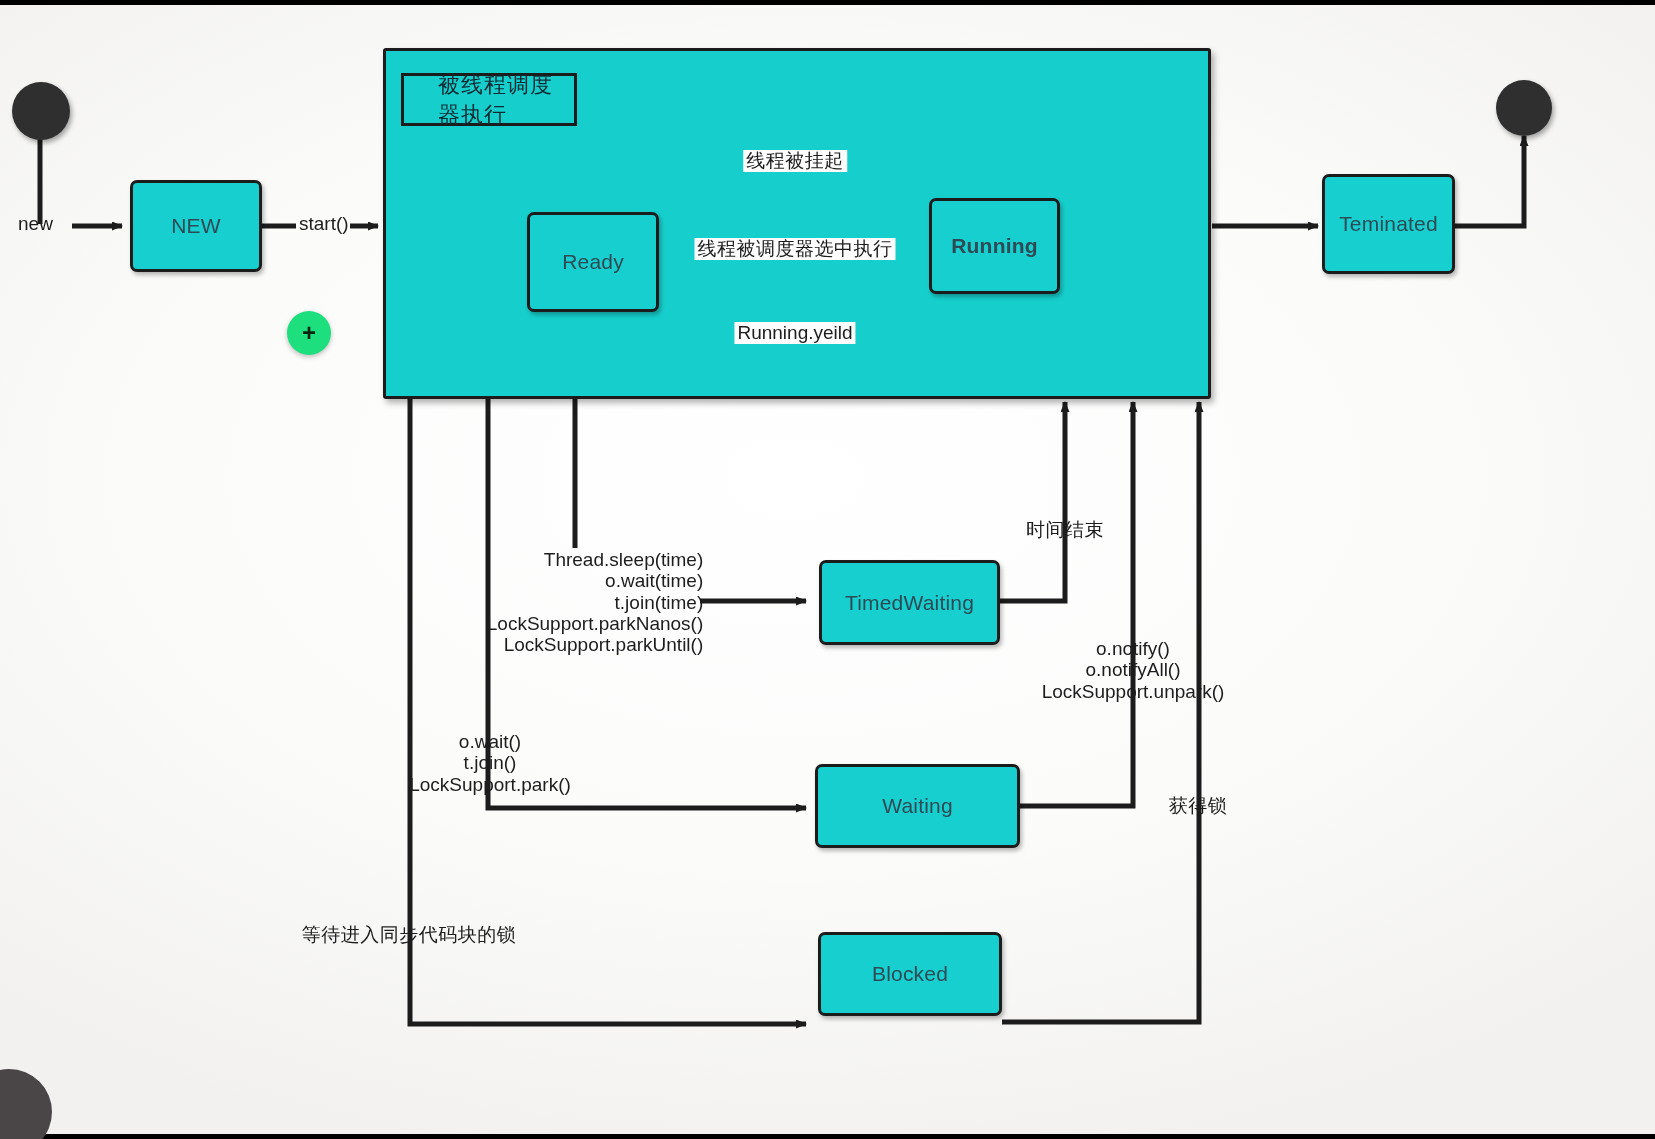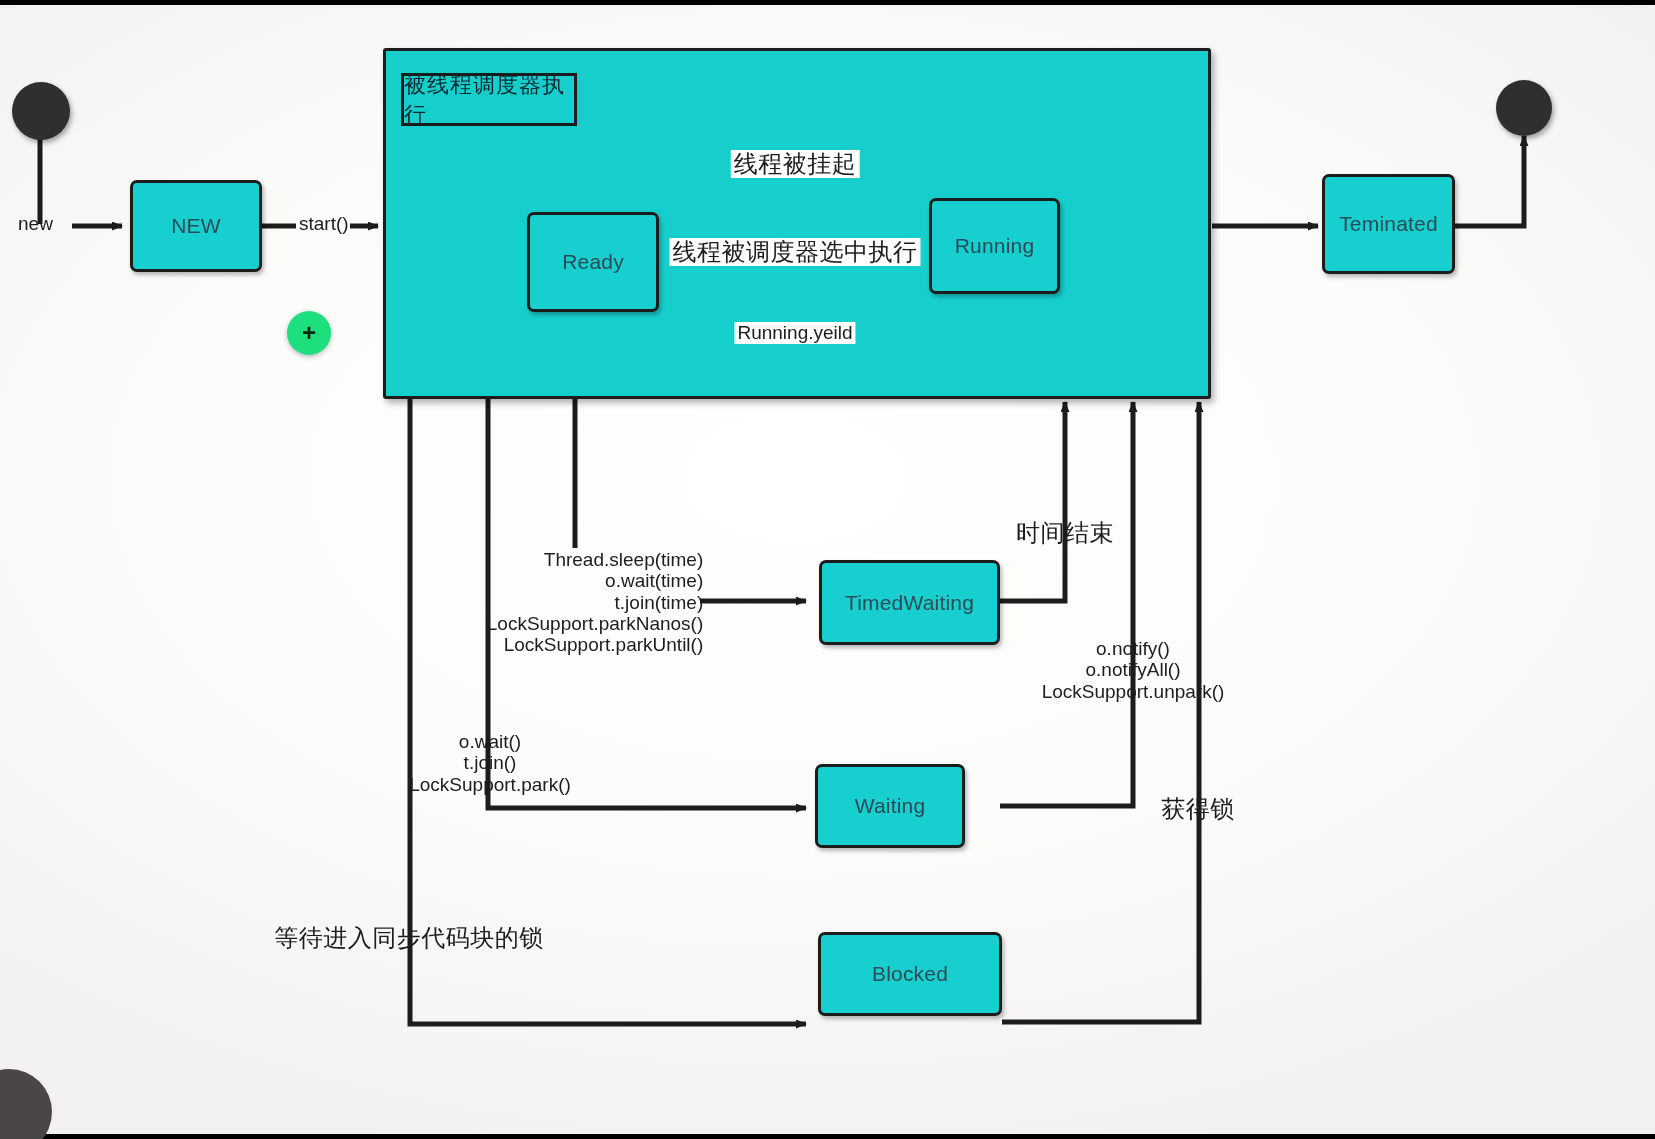--- a/index.html
+++ b/index.html
@@ -76,21 +76,21 @@
     font-size:19px;
     color:#1d1d1d;
     white-space:pre;
     line-height:1.07;
     font-family:"Liberation Sans","DejaVu Sans",sans-serif;
   }
   .lbl.boxed{
     background:#fdfdfd;
     padding:1px 3px;
   }
-  .lbl.cn{font-family:Liberation Sans, sans-serif;font-size:24px;letter-spacing:.5px;}
+  .lbl.cn{font-family:Liberation Serif, serif;font-size:19px;letter-spacing:.5px;}
   .lbl.center{text-align:center;transform:translateX(-50%);}
   .lbl.right{text-align:right;transform:translateX(-100%);}
   .multiline{line-height:1.12;}
 </style>
 </head>
 <body>
 
 <div id="stage">
 
   <div class="band top"></div>
@@ -133,33 +133,33 @@
       <path d="M1000,806 L1133,806 L1133,402" marker-end="url(#ah)"></path>
 
       <path d="M1002,1022 L1199,1022 L1199,402" marker-end="url(#ah)"></path>
     </g>
   </svg>
 
   <div class="endpoint" style="left:12px;top:82px;width:58px;height:58px;"></div>
   <div class="endpoint" style="left:1496px;top:80px;width:56px;height:56px;"></div>
 
   <div class="panel" style="left:383px;top:48px;width:828px;height:351px;"></div>
-  <div class="panel-title" style="left:401px;top:73px;width:176px;height:53px;">被线程调度器执行</div>
+  <div class="panel-title" style="left:401px;top:73px;width:176px;height:53px;padding-left:34px;">被线程调度器执行</div>
 
   <div class="node" style="left:130px;top:180px;width:132px;height:92px;">NEW</div>
 
   <div class="node" style="left:527px;top:196px;width:132px;height:100px;margin-top:16px;">Ready</div>
 
-  <div class="node" style="left:929px;top:198px;width:131px;height:96px;">Running</div>
+  <div class="node" style="left:929px;top:198px;width:131px;height:96px;font-weight:bold;">Running</div>
 
   <div class="node" style="left:819px;top:560px;width:181px;height:85px;">TimedWaiting</div>
 
   <div class="node" style="left:1322px;top:174px;width:133px;height:100px;">Teminated</div>
 
-  <div class="node" style="left:815px;top:764px;width:150px;height:84px;">Waiting</div>
+  <div class="node" style="left:815px;top:764px;width:205px;height:84px;">Waiting</div>
 
   <div class="node" style="left:818px;top:932px;width:184px;height:84px;">Blocked</div>
 
   <div class="lbl" style="left:18px;top:214px;">new</div>
 
   <div class="lbl" style="left:299px;top:214px;">start()</div>
 
   <div class="lbl boxed cn center" style="left:795px;top:150px;">线程被挂起</div>
 
   <div class="lbl boxed cn center" style="left:795px;top:238px;">线程被调度器选中执行</div>

